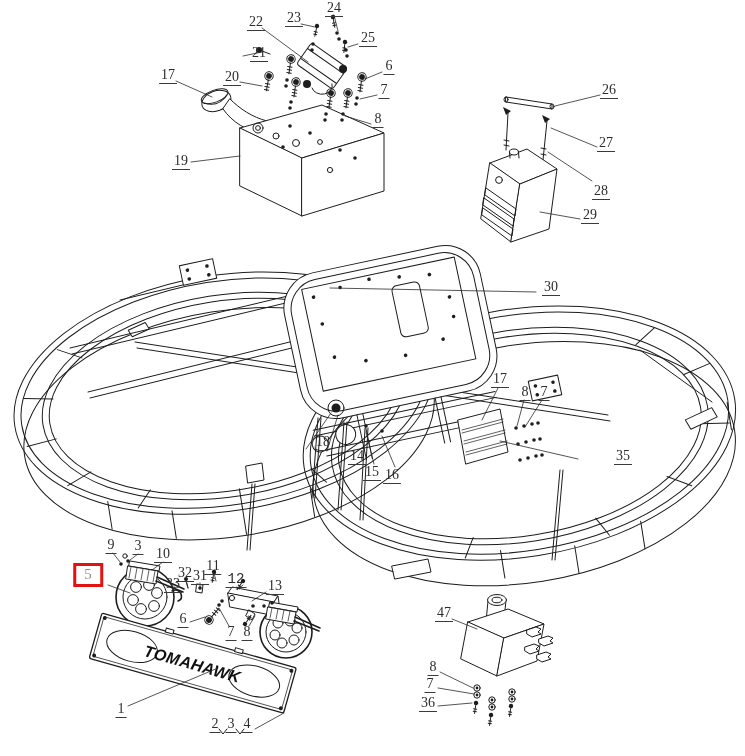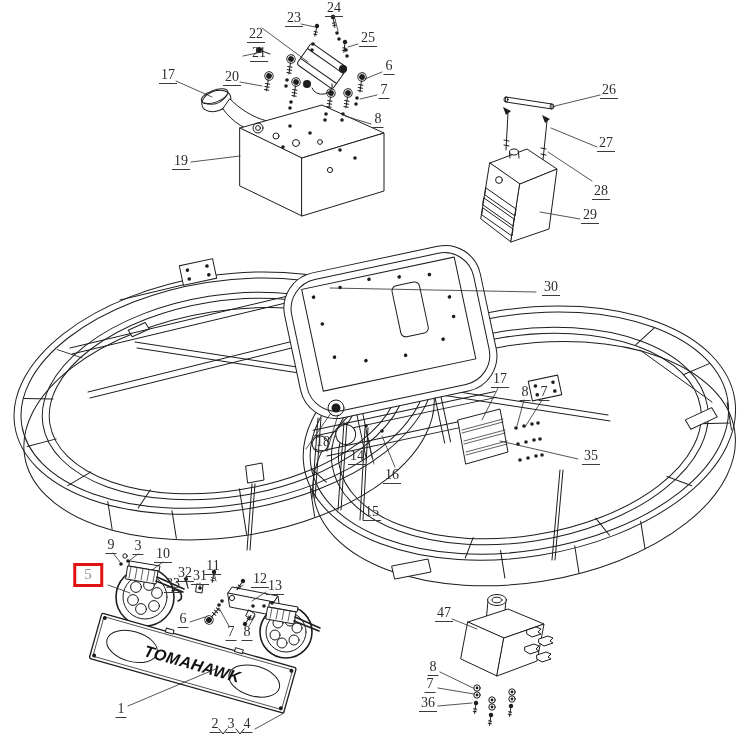--- a/index.html
+++ b/index.html
@@ -432,53 +432,53 @@
         <polyline points="128,706 218,668" class="leader"></polyline>
         <polyline points="255,729 284,713" class="leader"></polyline>
         <polyline points="452,619 477,629" class="leader"></polyline>
         <polyline points="440,672 473,688" class="leader"></polyline>
         <polyline points="438,688 474,694" class="leader"></polyline>
         <polyline points="438,706 472,703" class="leader"></polyline>
       </g>
 </svg>
 
 <div id="callout-layer">
-      <div class="callout" style="left: 256px; top: 27px; text-align: center;">22</div>
+      <div class="callout" style="left: 256px; top: 15px; text-align: center;">22</div>
       <div class="callout" style="left: 294px; top: 11px;">23</div>
       <div class="callout" style="left: 334px; top: 1px;">24</div>
       <div class="callout" style="left: 368px; top: 31px;">25</div>
       <div class="callout" style="left: 235px; top: 46px; margin-left: 24px;">21</div>
       <div class="callout" style="left: 168px; top: 68px;">17</div>
       <div class="callout" style="left: 232px; top: 70px;">20</div>
       <div class="callout" style="left: 389px; top: 59px;">6</div>
       <div class="callout" style="left: 384px; top: 83px;">7</div>
       <div class="callout" style="left: 378px; top: 112px;">8</div>
       <div class="callout" style="left: 181px; top: 154px;">19</div>
       <div class="callout" style="left: 609px; top: 83px;">26</div>
       <div class="callout" style="left: 606px; top: 136px;">27</div>
       <div class="callout" style="left: 601px; top: 184px; text-align: center;">28</div>
       <div class="callout" style="left: 590px; top: 208px;">29</div>
       <div class="callout" style="left: 551px; top: 280px;">30</div>
       <div class="callout" style="left: 500px; top: 372px;">17</div>
       <div class="callout" style="left: 525px; top: 385px;">8</div>
       <div class="callout" style="left: 544px; top: 385px;">7</div>
-      <div class="callout" style="left: 591px; top: 449px;">35</div>
+      <div class="callout" style="left: 623px; top: 449px;">35</div>
       <div class="callout" style="left: 309px; top: 449px; margin-left: 48px;">14</div>
       <div class="callout" style="left: 323px; top: 435px; border-radius: 6px;">18</div>
-      <div class="callout" style="left: 372px; top: 465px; margin-top: 40px;">15</div>
+      <div class="callout" style="left: 372px; top: 465px;">15</div>
       <div class="callout" style="left: 392px; top: 468px;">16</div>
       <div class="callout" style="left: 111px; top: 538px;">9</div>
       <div class="callout" style="left: 138px; top: 539px;">3</div>
       <div class="callout" style="left: 163px; top: 547px;">10</div>
       <div class="callout boxed" style="left: 88px; top: 563px;">5</div>
       <div class="callout" style="left: 185px; top: 566px;">32</div>
       <div class="callout" style="left: 200px; top: 569px;">31</div>
       <div class="callout" style="left: 173px; top: 577px;">33</div>
       <div class="callout" style="left: 213px; top: 559px;">11</div>
-      <div class="callout" style="left: 260px; top: 572px;">12</div>
+      <div class="callout" style="left: 236px; top: 572px; font-family: Liberation Mono, monospace;">12</div>
       <div class="callout" style="left: 275px; top: 579px;">13</div>
       <div class="callout" style="left: 183px; top: 612px;">6</div>
       <div class="callout" style="left: 231px; top: 625px;">7</div>
       <div class="callout" style="left: 247px; top: 625px;">8</div>
       <div class="callout" style="left: 121px; top: 702px;">1</div>
       <div class="callout" style="left: 215px; top: 717px;">2</div>
       <div class="callout" style="left: 231px; top: 717px;">3</div>
       <div class="callout" style="left: 247px; top: 717px;">4</div>
       <div class="callout" style="left: 444px; top: 606px;">47</div>
       <div class="callout" style="left: 433px; top: 660px;">8</div>

